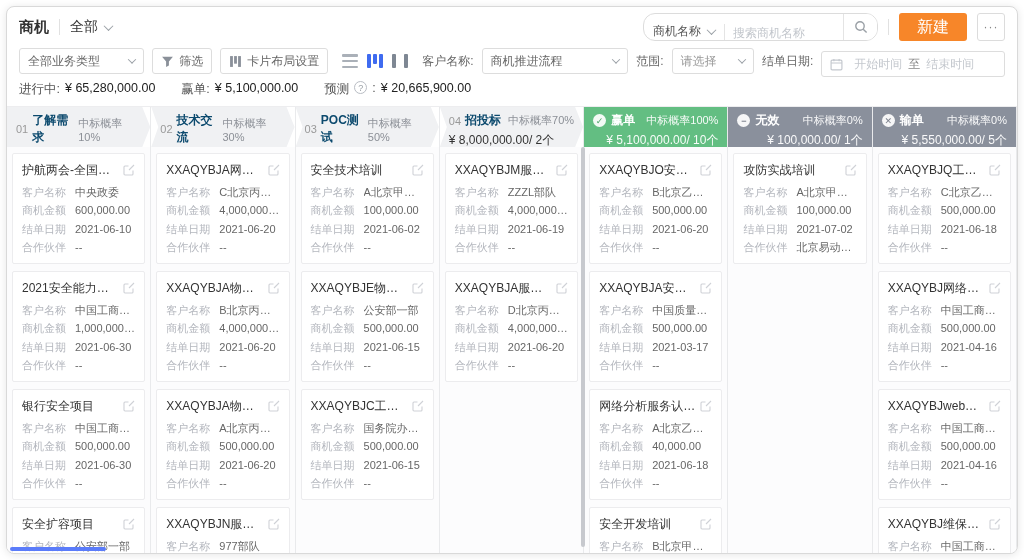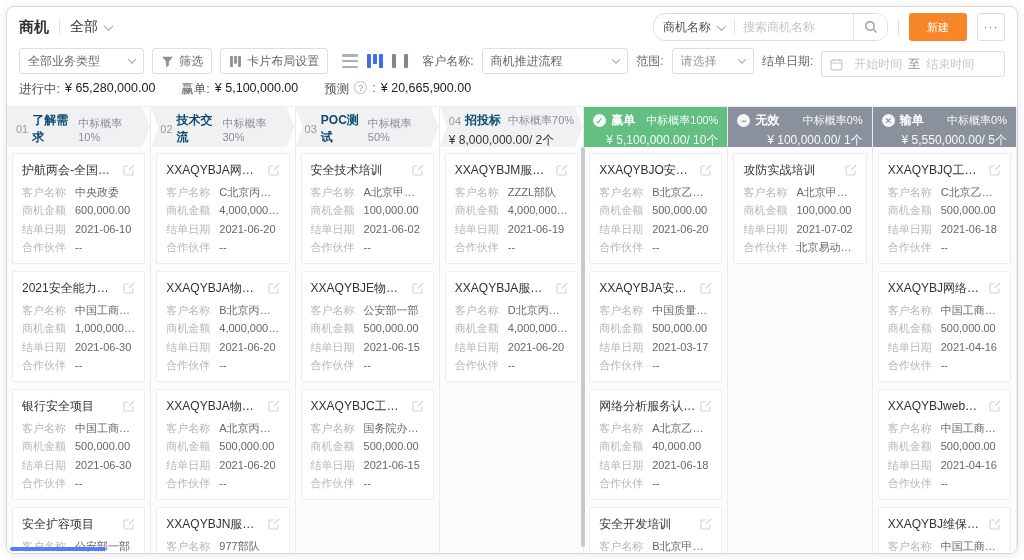--- a/index.html
+++ b/index.html
@@ -10,27 +10,27 @@
     box-shadow:0 1px 8px rgba(0,0,0,.10); overflow:hidden; display:flex; flex-direction:column; }
 
   
   .topbar { height:40px; flex:none; display:flex; align-items:center; padding:0 12px; gap:10px; }
   .page-title { font-size:15px; font-weight:700; color:#333; }
   .vdiv { width:1px; height:16px; background:#e1e1e1; flex:none; }
   .scope { font-size:14px; color:#333; display:flex; align-items:center; cursor:pointer; }
   .caret { width:7px; height:7px; border-right:1.4px solid #9aa0a6; border-bottom:1.4px solid #9aa0a6;
     transform:rotate(45deg) translate(-1px,-1px); display:inline-block; margin-left:7px; flex:none; }
   .spacer { flex:1; }
-  .searchbox { display:flex; align-items:center; height:28px; border:1px solid #dcdcdc; border-radius:12px; overflow:hidden; }
+  .searchbox { display:flex; align-items:flex-end; height:28px; border:1px solid #dcdcdc; border-radius:12px; overflow:hidden; }
   .searchbox .sel { display:flex; align-items:center; padding:0 9px; font-size:12px; color:#555; cursor:pointer; }
   .searchbox .sep { width:1px; height:16px; background:#e4e4e4; }
   .searchbox input { border:0; outline:0; width:118px; padding:0 8px; font-size:12px; color:#333; }
   .searchbox input::placeholder { color:#c2c6cc; }
   .searchbox .sbtn { width:34px; height:100%; border-left:1px solid #e4e4e4; display:flex; align-items:center; justify-content:center; cursor:pointer; background:#fff; }
-  .btn-new { height:28px; padding:0 18px; background:#f78629; color:#fff; font-size:11px;
+  .btn-new { height:28px; padding:0 18px; background:#f78629; color:#fff; font-size:16px;
     border:0; border-radius:3px; cursor:pointer; }
   .btn-more { width:28px; height:28px; border:1px solid #dcdcdc; border-radius:3px; background:#fff;
     color:#888; font-size:12px; letter-spacing:1px; cursor:pointer; line-height:1; }
 
   
   .toolbar { height:28px; flex:none; display:flex; align-items:center; padding:0 12px; gap:8px; font-size:12px; color:#666; margin-bottom:6px; }
   .box { height:26px; border:1px solid #ddd; border-radius:3px; display:flex; align-items:center;
     padding:12px 8px; background:#fff; cursor:pointer; white-space:nowrap; }
   .box .caret { margin-left:10px; width:6px; height:6px; }
   .sel-biz { width:128px; justify-content:space-between; }

